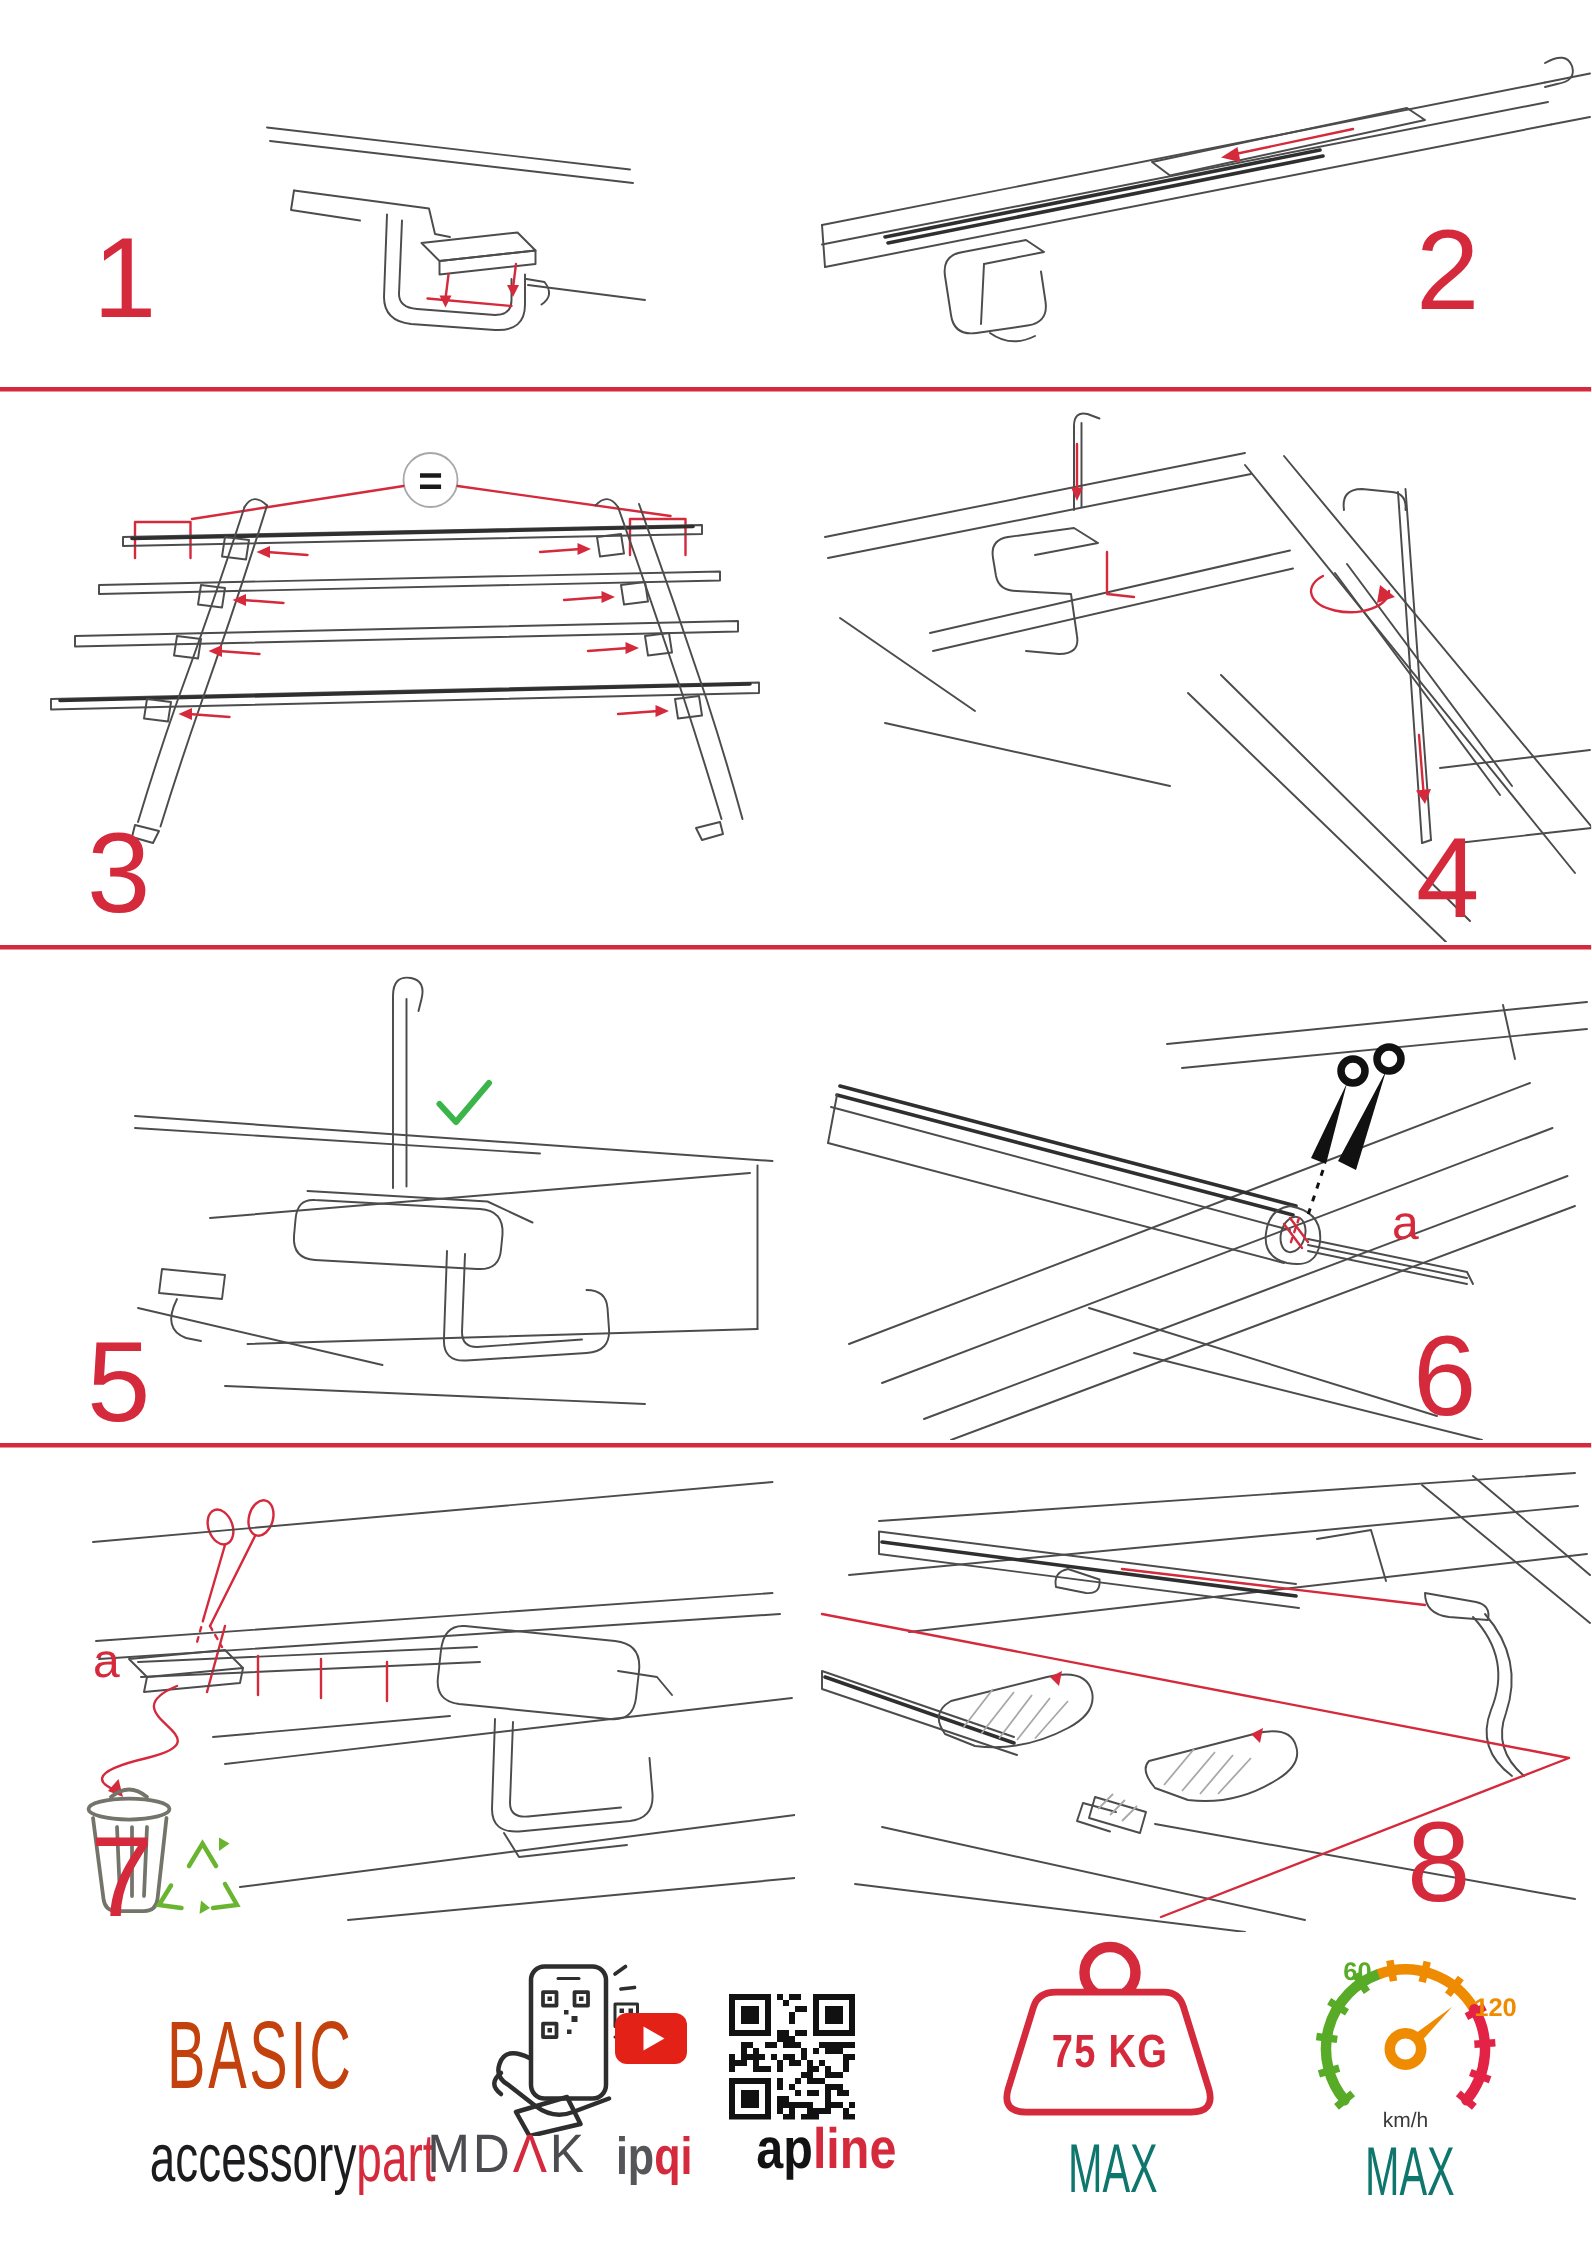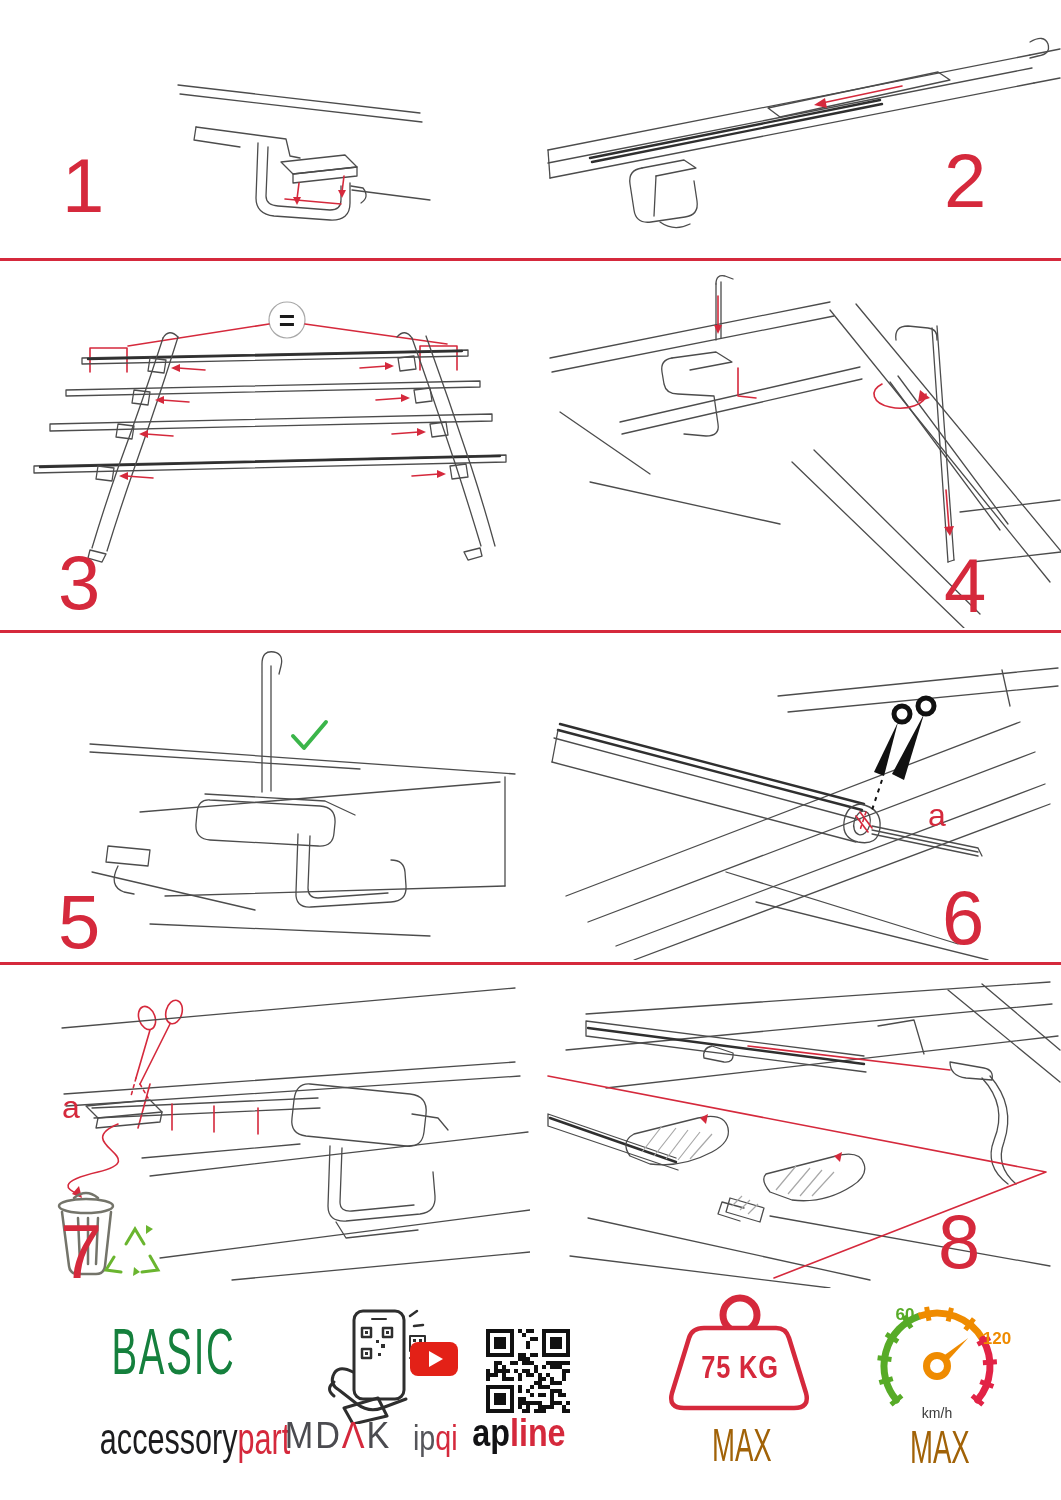--- a/index.html
+++ b/index.html
@@ -14,27 +14,27 @@
   .lnl{fill:none;stroke:#a8a8a8;stroke-width:1.2}
   .red{fill:none;stroke:#d5293c;stroke-width:1.6;stroke-linecap:round;stroke-linejoin:round}
   .redf{fill:#d5293c;stroke:none}
   .grn{fill:none;stroke:#3bb54a;stroke-width:4;stroke-linecap:round;stroke-linejoin:round}
   .svgtext-a{font-family:"Liberation Sans",sans-serif;font-size:32px;fill:#d5293c}
   .badge-text{font-family:"Liberation Sans",sans-serif;font-size:28px;font-weight:700;fill:#1a1a1a}
   
   .footer{position:absolute;left:0;top:1288px;width:1061px;height:212px}
   .logo{position:absolute;text-align:center;line-height:1}
   .sx{display:inline-block;transform:scaleX(var(--sx,.7));transform-origin:center;white-space:nowrap}
-  .logo-basic{left:70px;top:32px;width:195px;font-size:64px;font-weight:400;letter-spacing:3px;color:#15803d}
+  .logo-basic{left:70px;top:50px;width:195px;font-size:64px;font-weight:400;letter-spacing:3px;color:#c2410c}
   .logo-ap{left:55px;top:128px;width:225px;font-size:45px;font-weight:400}
   .logo-mdak{left:282px;top:130px;width:110px;font-size:36px;font-weight:400;color:#4b4b50;letter-spacing:2px}
-  .logo-ipqi{left:405px;top:132px;width:60px;font-size:35px;font-weight:400;color:#55555a}
-  .logo-apline{left:464px;top:126px;width:100px;font-size:38px;font-weight:700;color:#121214}
+  .logo-ipqi{left:405px;top:132px;width:60px;font-size:35px;font-weight:700;color:#55555a}
+  .logo-apline{left:496px;top:126px;width:100px;font-size:38px;font-weight:700;color:#121214}
   .b{color:#1c1c1e}.r{color:#d5293c}
-  .max-label{position:absolute;text-align:center;font-size:46px;font-weight:500;color:#a16207}
+  .max-label{position:absolute;text-align:center;font-size:46px;font-weight:500;color:#0f766e}
   .max-w{left:650px;top:130px;width:184px}
   .max-s{left:855px;top:132px;width:170px}
   .icon{position:absolute}
 </style>
 </head>
 <body>
 
 <div class="page">
 
   <svg class="ill" style="left:0;top:0" width="530" height="256" viewBox="0 0 530 256">

